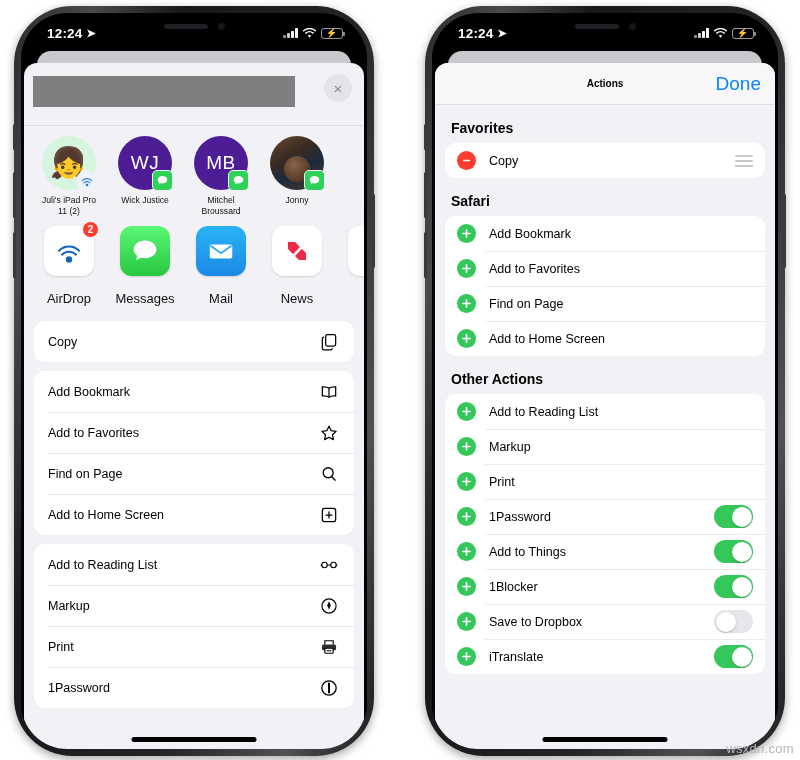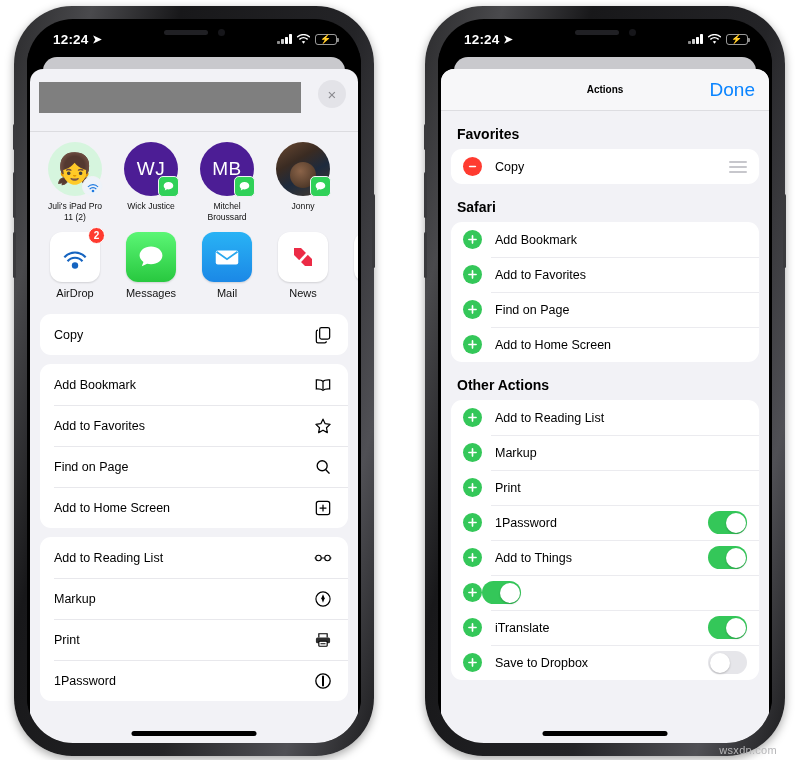--- a/index.html
+++ b/index.html
@@ -10,21 +10,21 @@
     overflow: hidden;
   }
   .stage { position: relative; width: 800px; height: 760px; }
 
   
   .phone {
     position: absolute;
     width: 360px; height: 750px;
     border-radius: 58px;
     background: linear-gradient(105deg,#2b2b2d 0%,#4a4a4d 14%,#18181a 30%,#242427 62%,#505055 84%,#1d1d1f 100%);
-    padding: 13px;
+    padding: 7px;
     box-shadow: 0 3px 10px rgba(0,0,0,.35);
   }
   #phone-left  { left: 14px;  top: 6px; }
   #phone-right { left: 425px; top: 6px; }
   .phone-inner {
     position: relative;
     width: 100%; height: 100%;
     border-radius: 46px;
     background: #000;
     overflow: hidden;
@@ -148,21 +148,21 @@
   .apps-row {
     display: flex; gap: 14px; padding: 6px 12px 6px 14px; overflow: hidden;
   }
   .app { width: 62px; flex: 0 0 62px; text-align: center; }
   .app-icon {
     position: relative; width: 50px; height: 50px; margin: 0 auto;
     border-radius: 12px;
     display: flex; align-items: center; justify-content: center;
     box-shadow: 0 1px 2px rgba(0,0,0,.14);
   }
-  .app-label { margin-top: 5px; font-size: 11px; color: #111; }
+  .app-label { margin-top: 15px; font-size: 13px; color: #111; }
   .app-badge {
     position: absolute; right: -5px; top: -5px;
     min-width: 17px; height: 17px; border-radius: 50%;
     background: #ff3b30; color: #fff; font-size: 10px; font-weight: 600;
     display: flex; align-items: center; justify-content: center;
     border: 1.5px solid #fff;
   }
 
   .group {
     background: #fff; border-radius: 11px; margin: 9px 10px 0 10px;
@@ -224,22 +224,22 @@
   .switch.on  { background: #34c759; }
   .switch.off { background: #e6e6ea; }
   .switch .knob {
     position: absolute; top: 1.5px; width: 20px; height: 20px; border-radius: 50%;
     background: #fff; box-shadow: 0 1px 2px rgba(0,0,0,.22);
   }
   .switch.on  .knob { right: 1.5px; }
   .switch.off .knob { left: 1.5px; }
 
   .watermark {
-    position: absolute; right: 23px; bottom: 4px;
-    font-size: 11px; color: #b6b6b8; letter-spacing: .3px;
+    position: absolute; right: 6px; bottom: 4px;
+    font-size: 13px; color: #b6b6b8; letter-spacing: .3px;
   }
 </style>
 </head>
 <body>
 
 <div class="stage">
 
   <div class="phone" id="phone-left">
     <div class="btn-side btn-left1"></div>
     <div class="btn-side btn-left2"></div>
@@ -634,46 +634,47 @@
               <span class="switch on">
                   <span class="knob"></span>
                 </span>
             </div>
             <div class="ed-row">
               <span class="circ circ-add">
                 <svg viewBox="0 0 12 12">
                     <path d="M6 2.1v7.8M2.1 6h7.8" stroke="#fff" stroke-width="1.8" stroke-linecap="round"></path>
                   </svg>
               </span>
+              <span class="ed-label">1Blocker</span>
               <span class="switch on">
+                  <span class="knob"></span>
+                </span>
+            </div>
+            <div class="ed-row">
+              <span class="circ circ-add">
+                <svg viewBox="0 0 12 12">
+                    <path d="M6 2.1v7.8M2.1 6h7.8" stroke="#fff" stroke-width="1.8" stroke-linecap="round"></path>
+                  </svg>
+              </span>
+              <span class="ed-label">Save to Dropbox</span>
+              <span class="switch off">
                   <span class="knob"></span>
                 </span>
             </div>
             <div class="ed-row">
               <span class="circ circ-add">
                 <svg viewBox="0 0 12 12">
                     <path d="M6 2.1v7.8M2.1 6h7.8" stroke="#fff" stroke-width="1.8" stroke-linecap="round"></path>
                   </svg>
               </span>
               <span class="ed-label">iTranslate</span>
               <span class="switch on">
                   <span class="knob"></span>
                 </span>
             </div>
-            <div class="ed-row">
-              <span class="circ circ-add">
-                <svg viewBox="0 0 12 12">
-                    <path d="M6 2.1v7.8M2.1 6h7.8" stroke="#fff" stroke-width="1.8" stroke-linecap="round"></path>
-                  </svg>
-              </span>
-              <span class="ed-label">Save to Dropbox</span>
-              <span class="switch off">
-                  <span class="knob"></span>
-                </span>
-            </div>
           </div>
         </div>
 
         <div class="home-indicator"></div>
       </div>
     </div>
   </div>
 
   <div class="watermark">wsxdn.com</div>
 </div>

